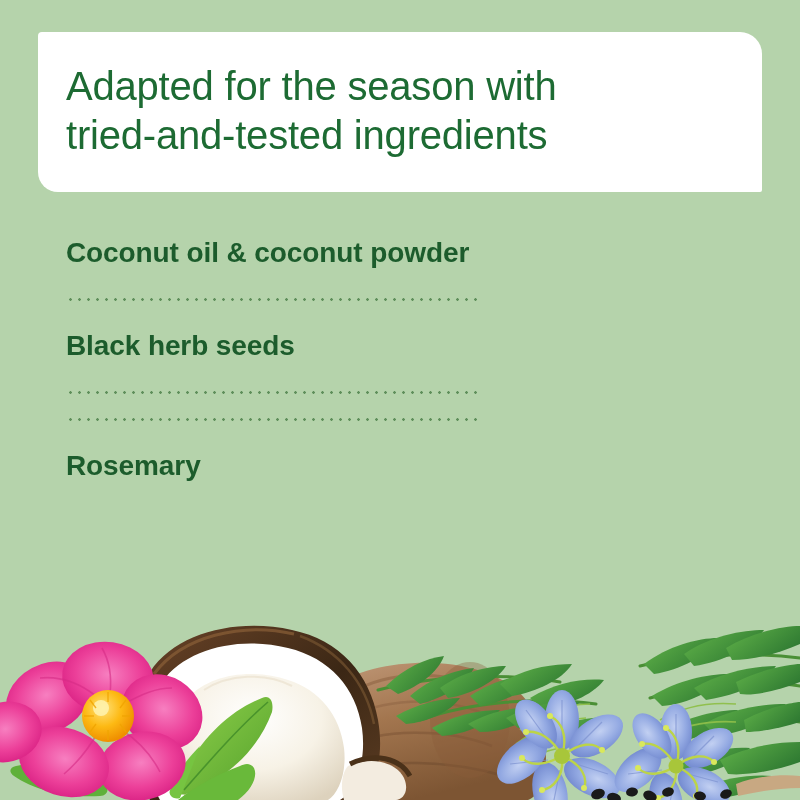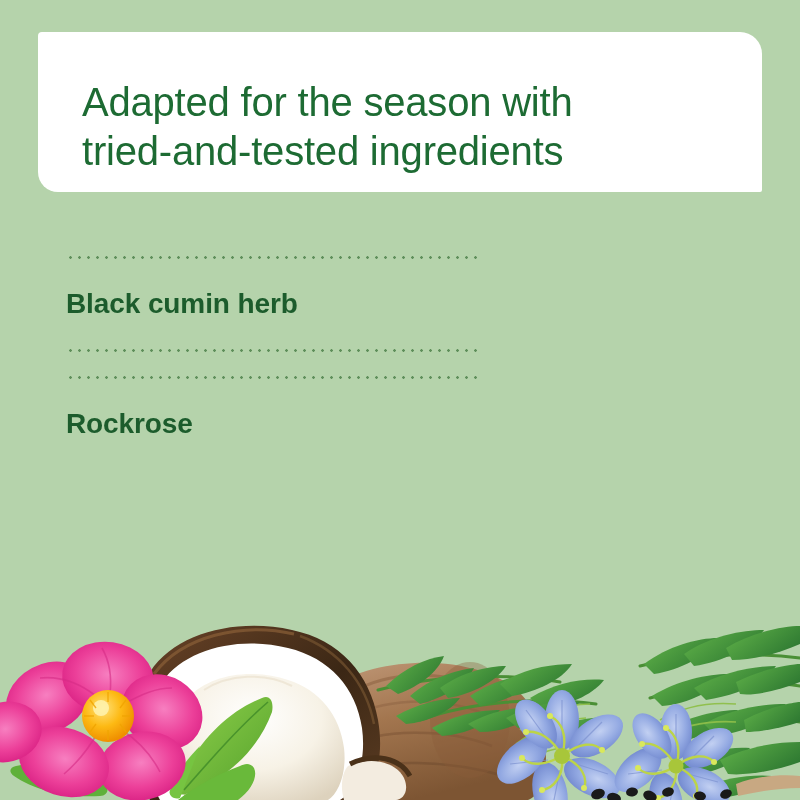--- a/index.html
+++ b/index.html
@@ -26,21 +26,21 @@
     left: 38px;
     top: 32px;
     width: 724px;
     height: 160px;
     background: #ffffff;
     border-radius: 4px 22px 2px 20px;
     box-sizing: border-box;
     padding: 30px 40px 0 28px;
   }
   .title-text {
-    margin: 16px;
+    margin: 0;
     font-family: "Liberation Sans", sans-serif;
     font-weight: 400;
     font-size: 40px;
     line-height: 1.22;
     letter-spacing: -0.2px;
     color: #1d6b33;
     white-space: pre-line;
   }
 
   
@@ -89,31 +89,34 @@
 
 <div class="poster">
 
   <div class="title-card">
     <h1 class="title-text">Adapted for the season with
 tried-and-tested ingredients</h1>
   </div>
 
   <div class="ingredients">
 
-    <div class="divider"></div>
-
     <div class="ingredient-row">
-      <div class="ingredient-label">Black cumin herb</div>
+      <div class="ingredient-label">Coconut oil &amp; coconut powder</div>
     </div>
     <div class="divider"></div>
 
+    <div class="ingredient-row">
+      <div class="ingredient-label">Black herb seeds</div>
+    </div>
     <div class="divider"></div>
 
+    <div class="divider"></div>
+
     <div class="ingredient-row">
-      <div class="ingredient-label">Rockrose</div>
+      <div class="ingredient-label">Rosemary</div>
     </div>
 
   </div>
 
   <div class="botanicals">
     <svg width="800" height="230" viewBox="0 0 800 230" xmlns="http://www.w3.org/2000/svg">
       <defs>
         <radialGradient id="gFlesh" cx="45%" cy="35%" r="75%">
           <stop offset="0%" stop-color="#ffffff"></stop>
           <stop offset="55%" stop-color="#f7f2e6"></stop>

